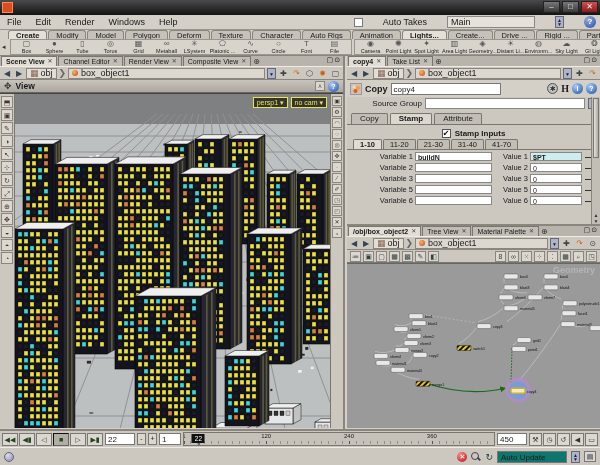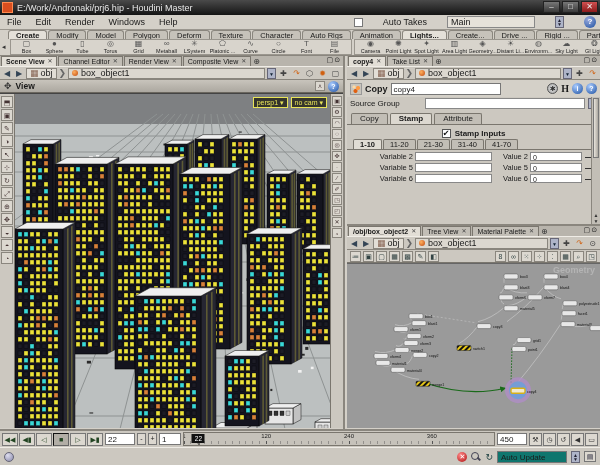--- a/index.html
+++ b/index.html
@@ -91,21 +91,21 @@
     radial-gradient(circle at 45% 70%, #e06010 1.5px, transparent 2.5px); background-color:#c8c4bc; border:1px solid #999; }
   .node-type { font-weight:bold; font-size:9px; }
   .node-name-input { width:110px; height:12px; background:#fff; border:1px solid #777; font-size:8px; padding:0 2px; line-height:11px; }
   .hdr-icons { margin-left:auto; display:flex; gap:3px; align-items:center; }
   .gear-ic { width:11px; height:11px; border-radius:50%; border:1px solid #555; background:radial-gradient(#eee,#999);
     font-size:7px; text-align:center; line-height:10px; color:#333; }
   .h-ic { font-weight:bold; font-size:10px; font-family:"Liberation Serif","DejaVu Serif",serif; }
   .round-blue { width:11px; height:11px; border-radius:50%; background:radial-gradient(circle at 35% 30%, #acf, #1c4fa0);
     color:#fff; font-size:7px; font-weight:bold; text-align:center; line-height:11px; }
   .param-row { display:flex; align-items:center; height:13px; padding:0 3px; gap:3px; }
-  .param-label { width:72px; font-size:8px; }
+  .param-label { width:72px; text-align:right; font-size:8px; }
   .param-input { flex:1; height:11px; background:#fff; border:1px solid #888; }
   .folder-tabs { display:flex; margin:3px 0 0 4px; height:11px; font-size:8px; }
   .folder-tab { border:1px solid #7a766e; border-bottom:none; background:#c2beb6; padding:0 8px; line-height:10px;
     border-radius:2px 2px 0 0; margin-right:2px; }
   .folder-tab.active { background:#dcd8d0; font-weight:bold; }
   .stamp-box { border-top:1px solid #7a766e; background:#ccc8c0; padding-top:2px; }
   .chk-row { display:flex; justify-content:center; align-items:center; gap:4px; height:12px; font-weight:bold; font-size:8px; }
   .chk { width:9px; height:9px; background:#fff; border:1px solid #555; font-size:8px; line-height:8px; text-align:center; color:#111; }
   .range-tabs { display:flex; margin-left:6px; height:10px; font-size:7.5px;text-align:center; }
   .range-tab { border:1px solid #7a766e; border-bottom:none; background:#c2beb6; padding:0 6px; line-height:9px; margin-right:1px; border-radius:2px 2px 0 0; }
@@ -163,21 +163,20 @@
   .upd-select { width:70px; height:12px; background:#0f766e; border:1px solid #777; padding:0 3px; line-height:11px; font-size:8px; }
   .sb-box { width:12px; height:11px; background:#dcd8d0; border:1px solid #777; font-size:7px; text-align:center; line-height:10px; color:#334; }
 </style>
 </head>
 <body>
 
 <div id="window">
 
   <div class="titlebar">
     <div class="app-icon"></div>
-    <div class="titletext">E:/Work/Andronaki/prj6.hip - Houdini Master</div>
     <div class="win-btns">
       <div class="win-btn">–</div>
       <div class="win-btn">□</div>
       <div class="win-btn close">✕</div>
     </div>
   </div>
 
   <div class="menubar">
     <div id="menu-items" style="display:flex">
         <div class="menu-item">File</div>
@@ -2213,23 +2212,37 @@
           </div>
           <div class="range-tabs" id="range-tabs">
               <div class="range-tab active">1-10</div>
               <div class="range-tab">11-20</div>
               <div class="range-tab">21-30</div>
               <div class="range-tab">31-40</div>
               <div class="range-tab">41-70</div>
             </div>
           <div class="var-rows" id="var-rows">
               <div class="var-row">
+                <span class="var-label">Variable 1</span>
+                <span class="var-input bold">buildN</span>
+                <span class="val-label">Value 1</span>
+                <span class="val-input cyan">$PT</span>
+                <span class="ladder"></span>
+              </div>
+              <div class="var-row">
                 <span class="var-label">Variable 2</span>
                 <span class="var-input"></span>
                 <span class="val-label">Value 2</span>
+                <span class="val-input">0</span>
+                <span class="ladder"></span>
+              </div>
+              <div class="var-row">
+                <span class="var-label">Variable 3</span>
+                <span class="var-input"></span>
+                <span class="val-label">Value 3</span>
                 <span class="val-input">0</span>
                 <span class="ladder"></span>
               </div>
               <div class="var-row">
                 <span class="var-label">Variable 5</span>
                 <span class="var-input"></span>
                 <span class="val-label">Value 5</span>
                 <span class="val-input">0</span>
                 <span class="ladder"></span>
               </div>

